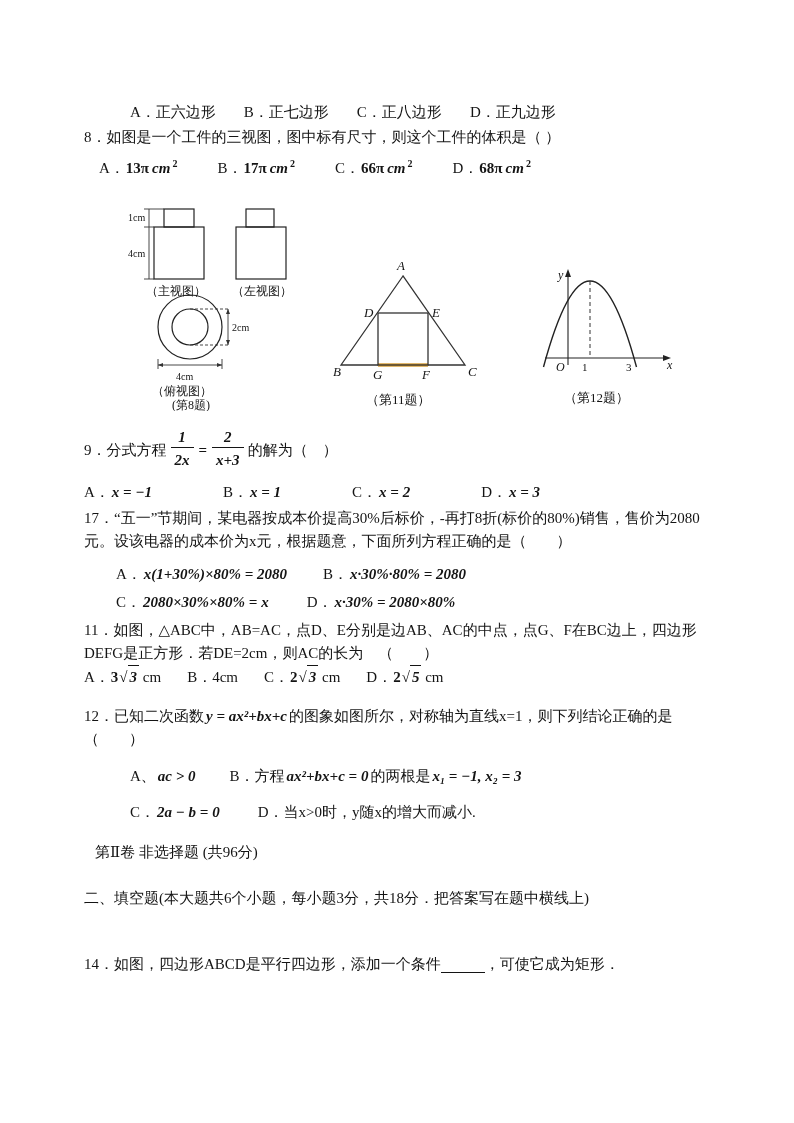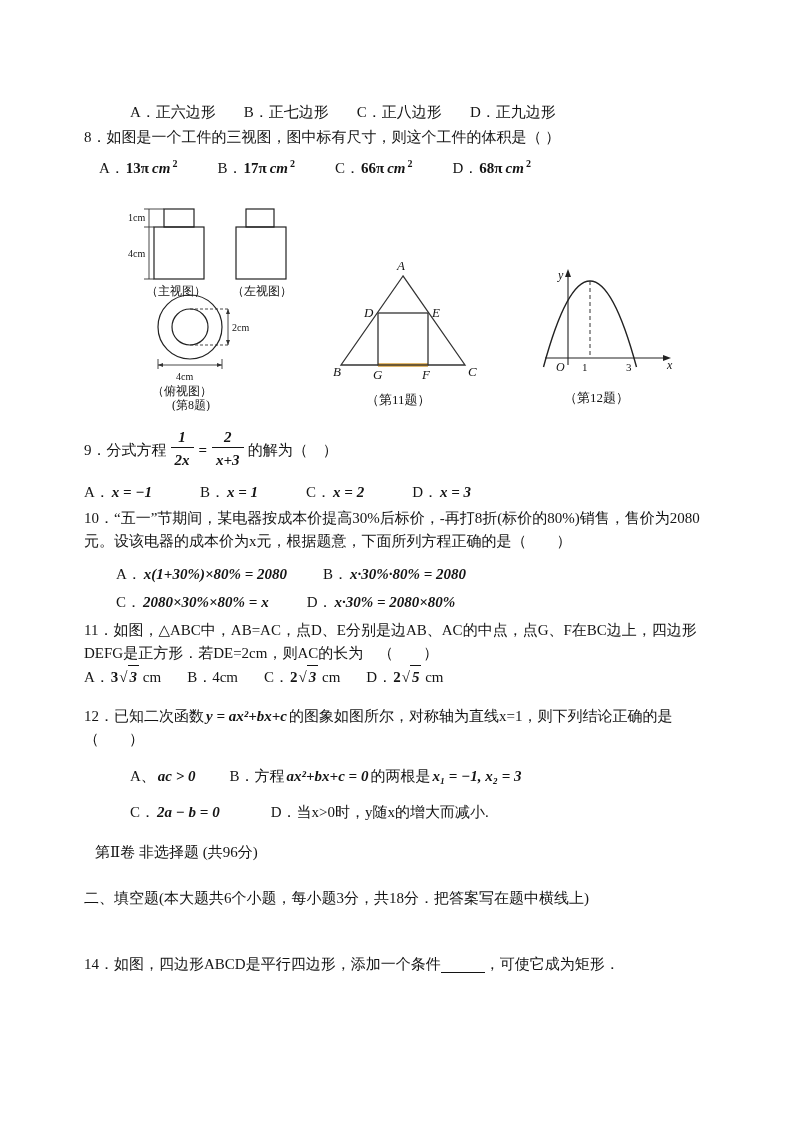--- a/index.html
+++ b/index.html
@@ -129,28 +129,28 @@
       <span class="den">2x</span>
     </span>
     <span class="mn">=</span>
     <span class="frac">
       <span class="num">2</span>
       <span class="den">x+3</span>
     </span>
     <span>的解为（　）</span>
   </div>
 
-  <div class="abs row txt" style="left:84px; top:468px; gap:46px">
+  <div class="abs row txt" style="left:84px; top:468px; gap:69px">
     <span><span>A．</span><span class="m">x = −1</span></span>
     <span><span>B．</span><span class="m">x = 1</span></span>
     <span><span>C．</span><span class="m">x = 2</span></span>
     <span><span>D．</span><span class="m">x = 3</span></span>
   </div>
 
-  <div class="abs txt" style="left:84px; top:494px; width:628px">10．“五一”节期间，某电器按成本价提高30%后标价，-再打8折(标价的80%)销售，售价为2080元。设该电器的成本价为x元，根据题意，下面所列方程正确的是（　　）</div>
+  <div class="abs txt" style="left:84px; top:494px; width:628px">17．“五一”节期间，某电器按成本价提高30%后标价，-再打8折(标价的80%)销售，售价为2080元。设该电器的成本价为x元，根据题意，下面所列方程正确的是（　　）</div>
 
   <div class="abs row txt" style="left:116px; top:550px; gap:34px">
     <span><span>A．</span><span class="m">x(1+30%)×80% = 2080</span></span>
     <span><span>B．</span><span class="m">x·30%·80% = 2080</span></span>
   </div>
   <div class="abs row txt" style="left:116px; top:578px; gap:36px">
     <span><span>C．</span><span class="m">2080×30%×80% = x</span></span>
     <span><span>D．</span><span class="m">x·30% = 2080×80%</span></span>
   </div>
 
@@ -164,21 +164,21 @@
   </div>
 
   <div class="abs txt" style="left:84px; top:692px; width:634px">
     <span>12．已知二次函数</span><span class="m">y = ax²+bx+c</span><span>的图象如图所尔，对称轴为直线x=1，则下列结论正确的是（　　）</span>
   </div>
 
   <div class="abs row txt" style="left:130px; top:752px; gap:32px">
     <span><span>A、</span><span class="m">ac &gt; 0</span></span>
     <span><span>B．方程</span><span class="m">ax²+bx+c = 0</span><span>的两根是</span><span class="m">x₁ = −1, x₂ = 3</span></span>
   </div>
-  <div class="abs row txt" style="left:130px; top:788px; gap:49px">
+  <div class="abs row txt" style="left:130px; top:788px; gap:36px">
     <span><span>C．</span><span class="m">2a − b = 0</span></span>
     <span>D．当x&gt;0时，y随x的增大而减小.</span>
   </div>
 
   <div class="abs txt" style="left:95px; top:828px">第Ⅱ卷 非选择题 (共96分)</div>
 
   <div class="abs txt" style="left:84px; top:874px">二、填空题(本大题共6个小题，每小题3分，共18分．把答案写在题中横线上)</div>
 
 
   <div class="abs rowc txt" style="left:84px; top:940px">

